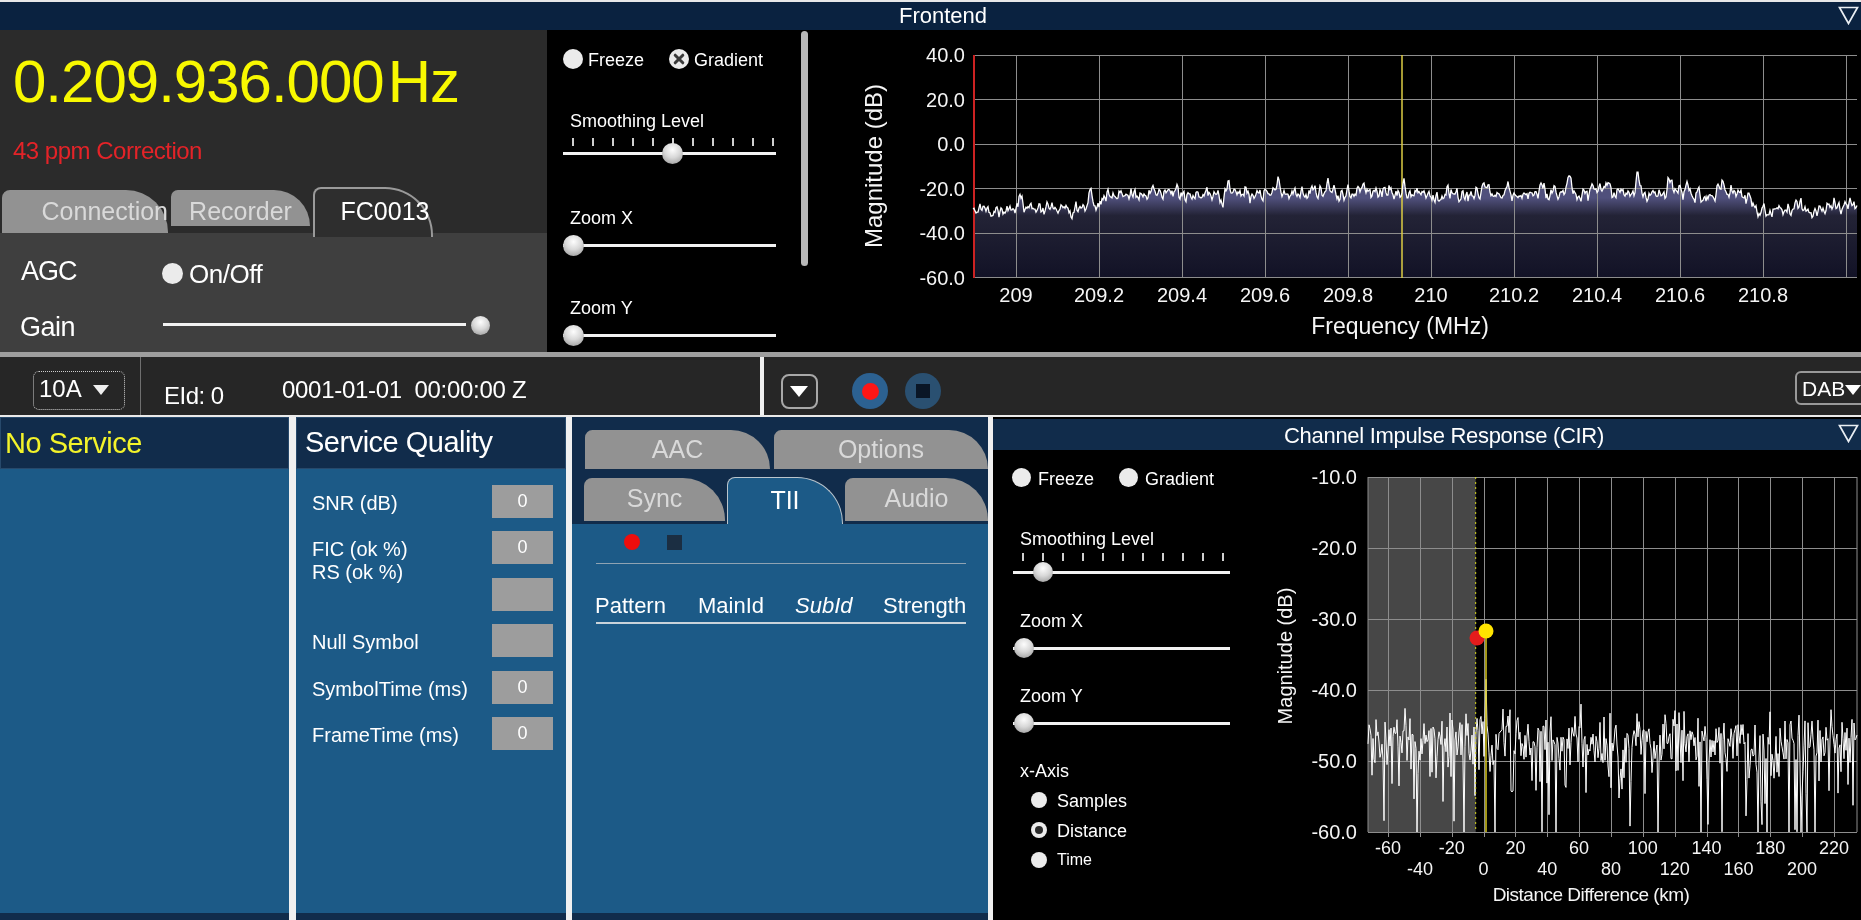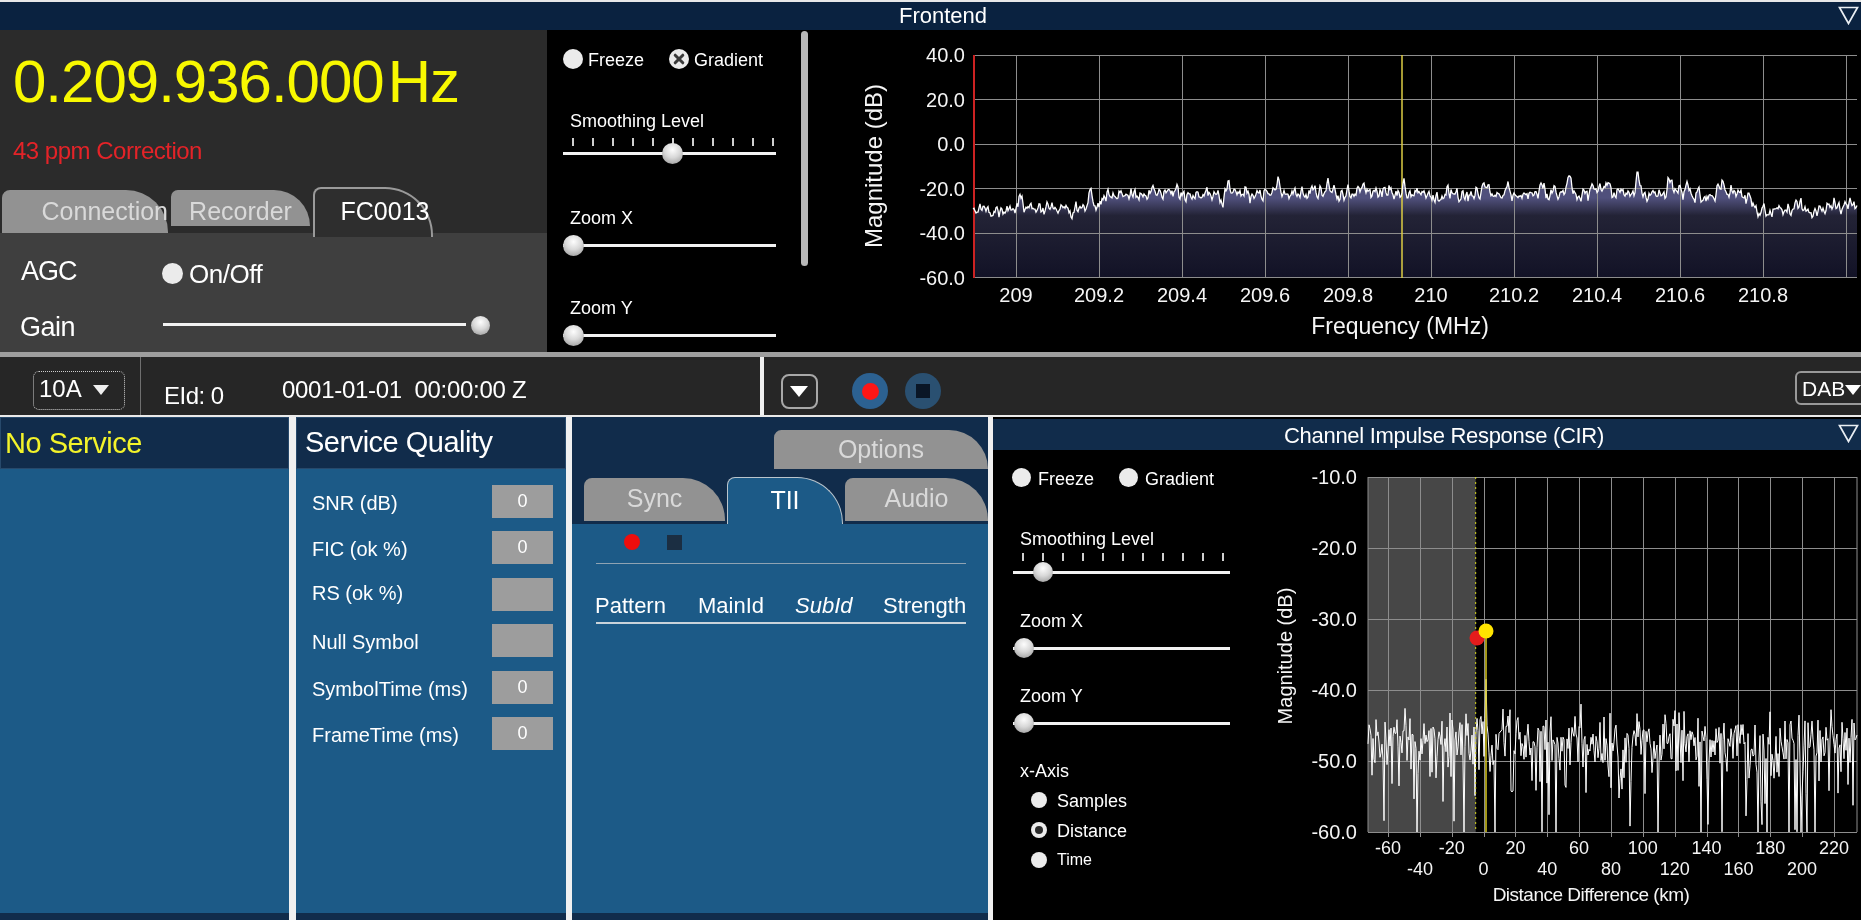--- a/index.html
+++ b/index.html
@@ -131,33 +131,34 @@
 <div class="abs" style="left:1845px;top:385px;width:0;height:0;border-left:8px solid transparent;border-right:8px solid transparent;border-top:10px solid #fff;"></div>
 <div class="abs" style="left:0;top:417px;width:289px;height:52px;background:#112c4b;border:1px solid #27496b;"></div>
 <div class="abs" style="left:0;top:469px;width:289px;height:444px;background:#1c5a87;"></div>
 <div class="abs" style="left:5px;top:427px;color:#f3f32a;font-size:29px;letter-spacing:-0.5px;">No Service</div>
 <div class="vdiv" style="left:289px;top:417px;width:7px;height:503px;"></div>
 <div class="abs" style="left:296px;top:417px;width:270px;height:52px;background:#112c4b;border:1px solid #27496b;"></div>
 <div class="abs" style="left:296px;top:469px;width:270px;height:444px;background:#1c5a87;"></div>
 <div class="abs" style="left:305px;top:426px;color:#fff;font-size:29px;letter-spacing:-0.5px;">Service Quality</div>
 <div class="lbl" style="left:312px;top:492px;">SNR (dB)</div>
 <div class="lbl" style="left:312px;top:538px;">FIC (ok %)</div>
-<div class="lbl" style="left:312px;top:582px;">RS (ok %)</div>
+<div class="lbl" style="left:312px;top:561px;">RS (ok %)</div>
 <div class="lbl" style="left:312px;top:631px;">Null Symbol</div>
 <div class="lbl" style="left:312px;top:678px;">SymbolTime (ms)</div>
 <div class="lbl" style="left:312px;top:724px;">FrameTime (ms)</div>
 <div class="gbox" style="left:492px;top:485px;">0</div>
 <div class="gbox" style="left:492px;top:531px;">0</div>
 <div class="gbox" style="left:492px;top:578px;"></div>
 <div class="gbox" style="left:492px;top:624px;"></div>
 <div class="gbox" style="left:492px;top:671px;">0</div>
 <div class="gbox" style="left:492px;top:717px;">0</div>
 <div class="vdiv" style="left:566px;top:417px;width:6px;height:503px;"></div>
 <div class="abs" style="left:572px;top:417px;width:416px;height:107px;background:#112c4b;"></div>
 <div class="abs" style="left:572px;top:524px;width:416px;height:389px;background:#1c5a87;"></div>
+<div class="tab" style="left:585px;top:430px;width:185px;height:39px;font-size:25px;line-height:38px;">AAC</div>
 <div class="tab" style="left:774px;top:430px;width:214px;height:39px;font-size:25px;line-height:38px;">Options</div>
 <div class="tab" style="left:584px;top:478px;width:141px;height:43px;font-size:25px;line-height:41px;">Sync</div>
 <div class="tab" style="left:727px;top:477px;width:116px;height:47px;font-size:25px;line-height:44px;background:#1c5a87;color:#fff;border:1.5px solid #bac5cd;border-bottom:none;border-radius:8px 46px 0 0;">TII</div>
 <div class="tab" style="left:845px;top:478px;width:143px;height:43px;font-size:25px;line-height:41px;">Audio</div>
 <div class="abs" style="left:624px;top:534px;width:16px;height:16px;border-radius:50%;background:#ee0d0d;"></div>
 <div class="abs" style="left:667px;top:535px;width:15px;height:15px;background:#1b2e42;"></div>
 <div class="abs" style="left:596px;top:563px;width:370px;height:1px;background:#8fa3b3;"></div>
 <div class="lbl" style="left:595px;top:593px;font-size:22px;">Pattern</div>
 <div class="lbl" style="left:698px;top:593px;font-size:22px;">MainId</div>
 <div class="lbl" style="left:795px;top:593px;font-size:22px;font-style:italic;">SubId</div>

